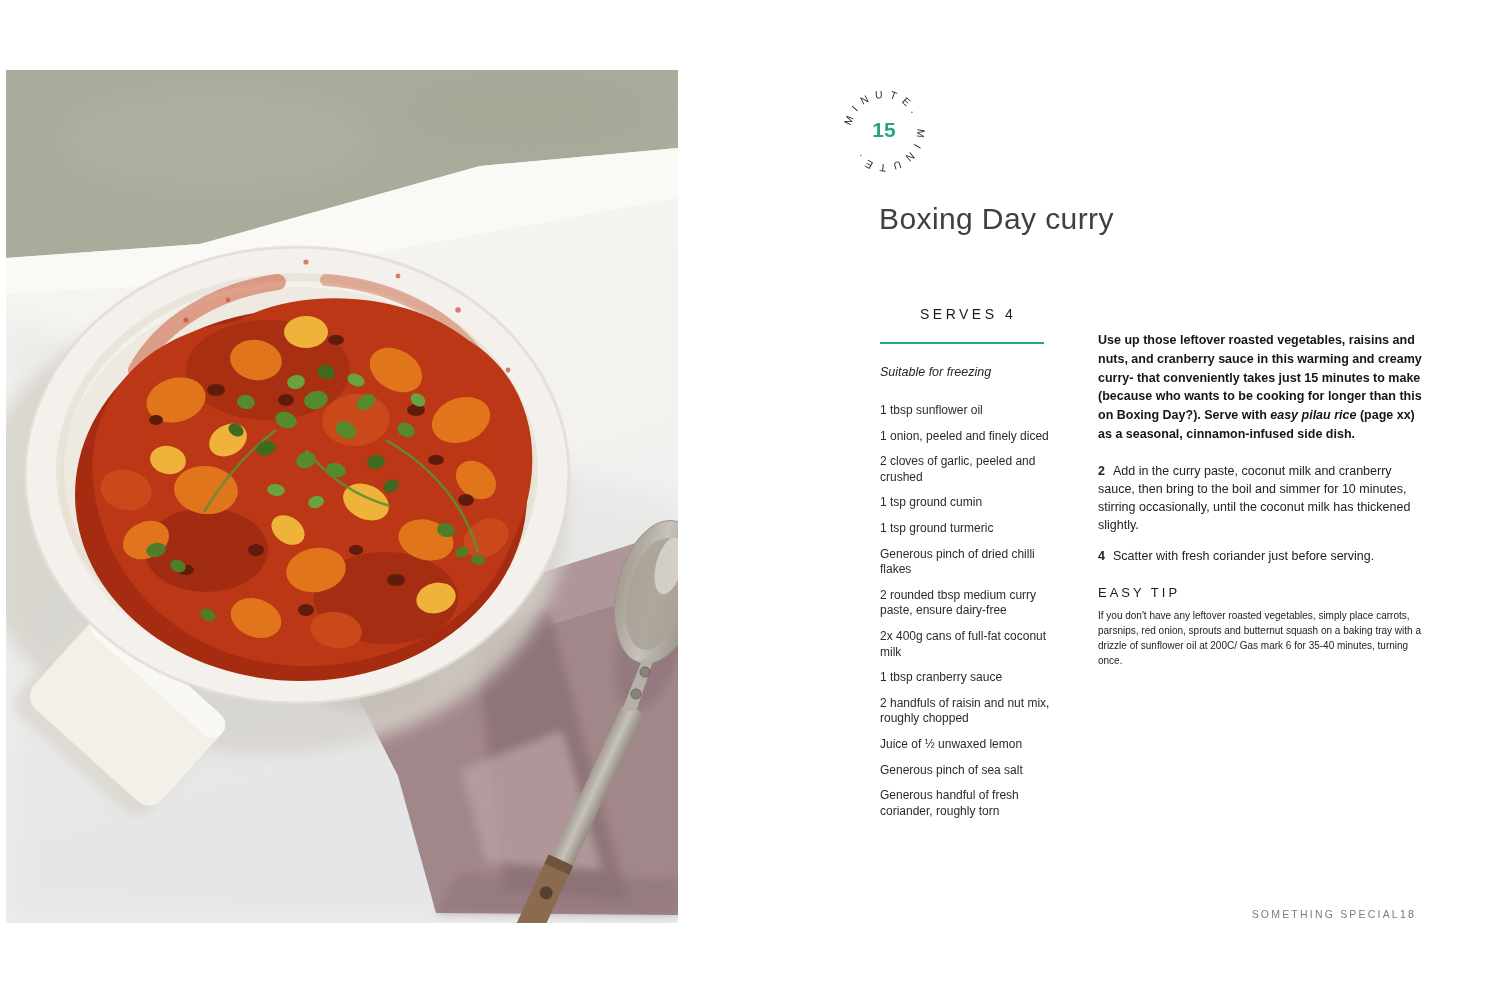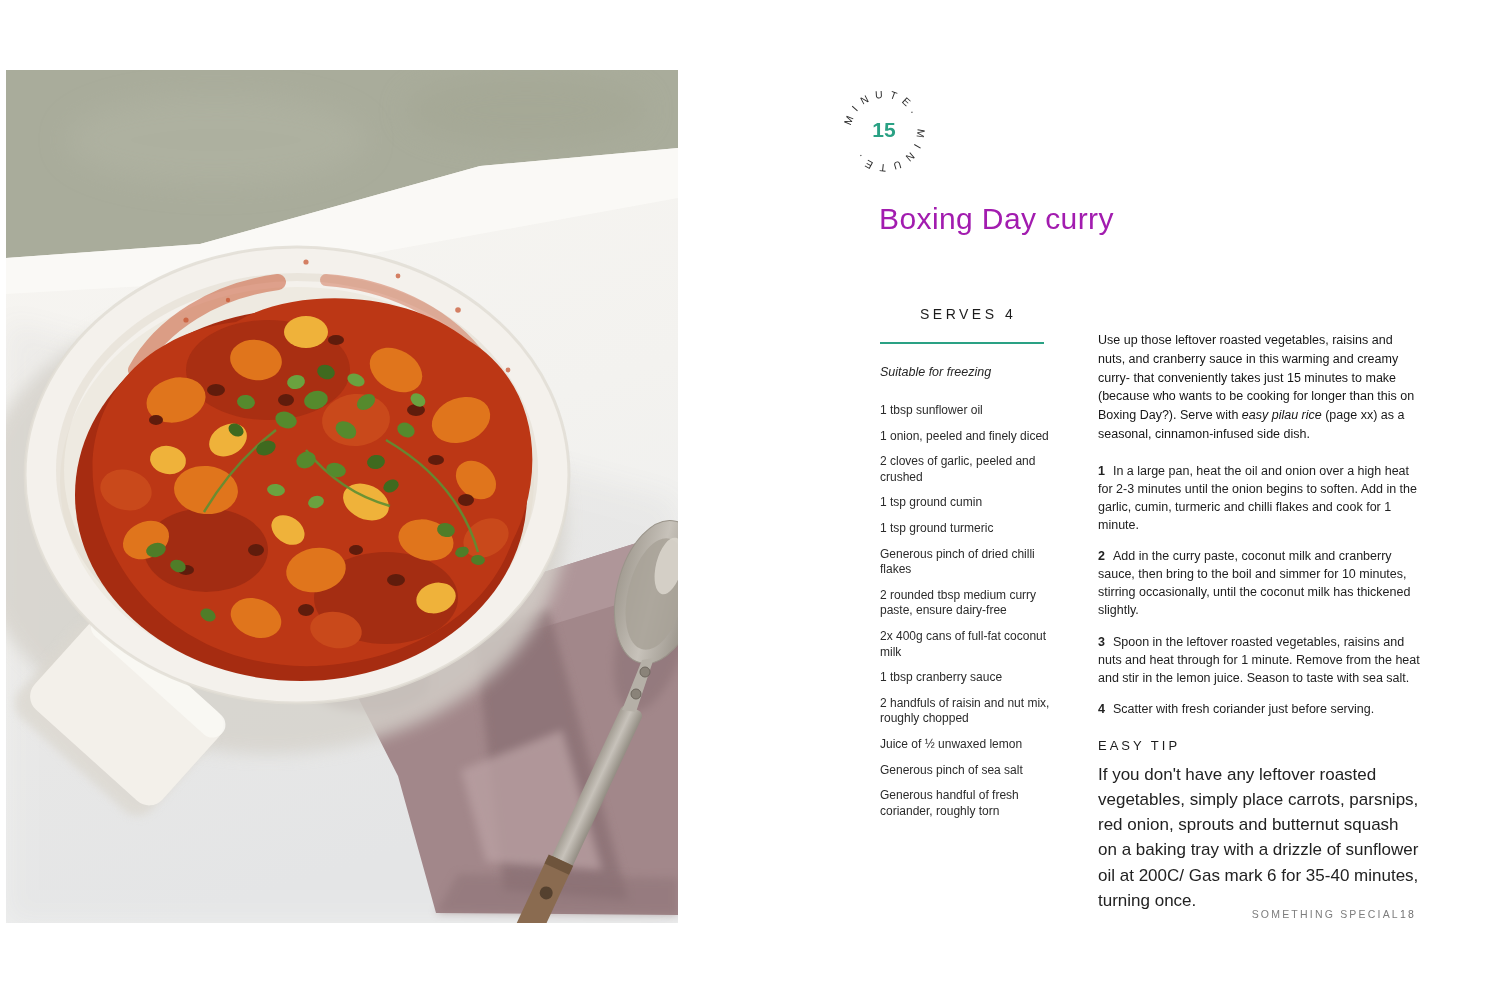--- a/index.html
+++ b/index.html
@@ -7,37 +7,37 @@
     width:1500px;height:995px;position:relative;background:#ffffff;
     font-family:"Liberation Sans", sans-serif;color:#222;overflow:hidden;
   }
   .photo{position:absolute;left:6px;top:70px;width:672px;height:853px;}
   .photo svg{display:block;width:100%;height:100%;}
 
   .badge{position:absolute;left:842px;top:88px;width:84px;height:84px;}
   .badge svg{display:block;width:100%;height:100%;}
 
   .title{position:absolute;left:879px;top:182px;font-size:30px;font-weight:300;
-    letter-spacing:.4px;color:#a21caf;}
+    letter-spacing:.4px;color:#404040;}
 
   .left-col{position:absolute;left:880px;top:306px;width:172px;}
   .serves{font-size:14px;letter-spacing:3.5px;color:#1d1d1d;margin-left:40px;}
   .rule{width:164px;height:2px;background:#2aa184;margin-top:20px;}
   .freezing{font-style:italic;font-size:12.5px;color:#262626;margin-top:21px;}
   .ingredients{margin-top:24px;}
   .ingredient{font-size:12px;line-height:1.3;margin:0 0 10px;color:#2b2b2b;}
 
   .right-col{position:absolute;left:1098px;top:331px;width:324px;}
-  .intro{font-size:12.5px;font-weight:normal;line-height:1.5;color:#161616;margin:0;}
+  .intro{font-size:12.5px;font-weight:bold;line-height:1.5;color:#161616;margin:0;}
   .intro .pilau{font-style:italic;}
   .steps{margin-top:18px;}
   .step{font-size:12.5px;line-height:1.45;margin:0 0 13px;color:#222;}
   .step .num{font-weight:bold;margin-right:8px;}
   .tip-heading{margin-top:20px;font-size:13px;letter-spacing:3px;color:#1d1d1d;}
-  .tip-text{font-size:17px;line-height:1.48;margin-top:9px;color:#222;}
+  .tip-text{font-size:10px;line-height:1.48;margin-top:9px;color:#222;}
 
   .footer{position:absolute;top:908px;right:84px;font-size:10.5px;
     letter-spacing:2.2px;color:#7d7d7d;white-space:nowrap;}
   .footer .pagenum{color:#6f6f6f;}
 </style>
 </head>
 <body>
 
 <div class="photo">
   <svg viewBox="0 0 672 853" preserveAspectRatio="none">
@@ -256,23 +256,21 @@
       <p class="ingredient">2 handfuls of raisin and nut mix, roughly chopped</p>
       <p class="ingredient">Juice of ½ unwaxed lemon</p>
       <p class="ingredient">Generous pinch of sea salt</p>
       <p class="ingredient">Generous handful of fresh coriander, roughly torn</p>
     </div>
 </div>
 
 <div class="right-col">
   <p class="intro"><span>Use up those leftover roasted vegetables, raisins and nuts, and cranberry sauce in this warming and creamy curry- that conveniently takes just 15 minutes to make (because who wants to be cooking for longer than this on Boxing Day?). Serve with </span><span class="pilau">easy pilau rice</span><span> (page xx) as a seasonal, cinnamon-infused side dish.</span></p>
   <div class="steps">
-      <p class="step"><span class="num">1</span>In a large pan, heat the oil and onion over a high heat for 2-3 minutes until the onion begins to soften. Add in the garlic, cumin, turmeric and chilli flakes and cook for 1 minute.</p>
       <p class="step"><span class="num">2</span>Add in the curry paste, coconut milk and cranberry sauce, then bring to the boil and simmer for 10 minutes, stirring occasionally, until the coconut milk has thickened slightly.</p>
-      <p class="step"><span class="num">3</span>Spoon in the leftover roasted vegetables, raisins and nuts and heat through for 1 minute. Remove from the heat and stir in the lemon juice. Season to taste with sea salt.</p>
       <p class="step"><span class="num">4</span>Scatter with fresh coriander just before serving.</p>
     </div>
   <div class="tip-heading">EASY TIP</div>
   <div class="tip-text">If you don't have any leftover roasted vegetables, simply place carrots, parsnips, red onion, sprouts and butternut squash on a baking tray with a drizzle of sunflower oil at 200C/ Gas mark 6 for 35-40 minutes, turning once.</div>
 </div>
 
 <div class="footer">
   <span>SOMETHING SPECIAL</span><span class="pagenum">18</span>
 </div>
 

